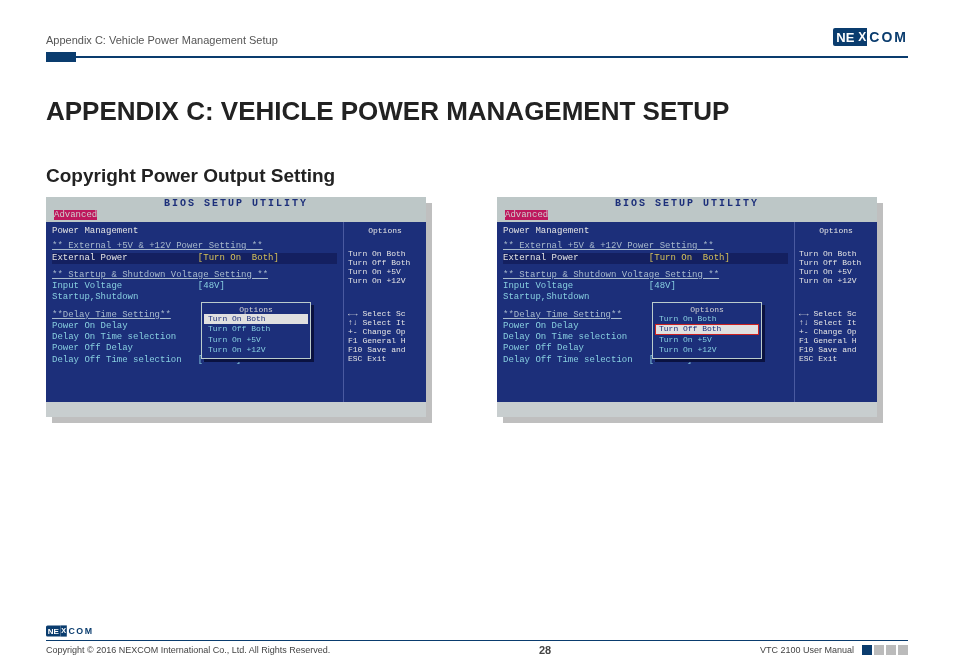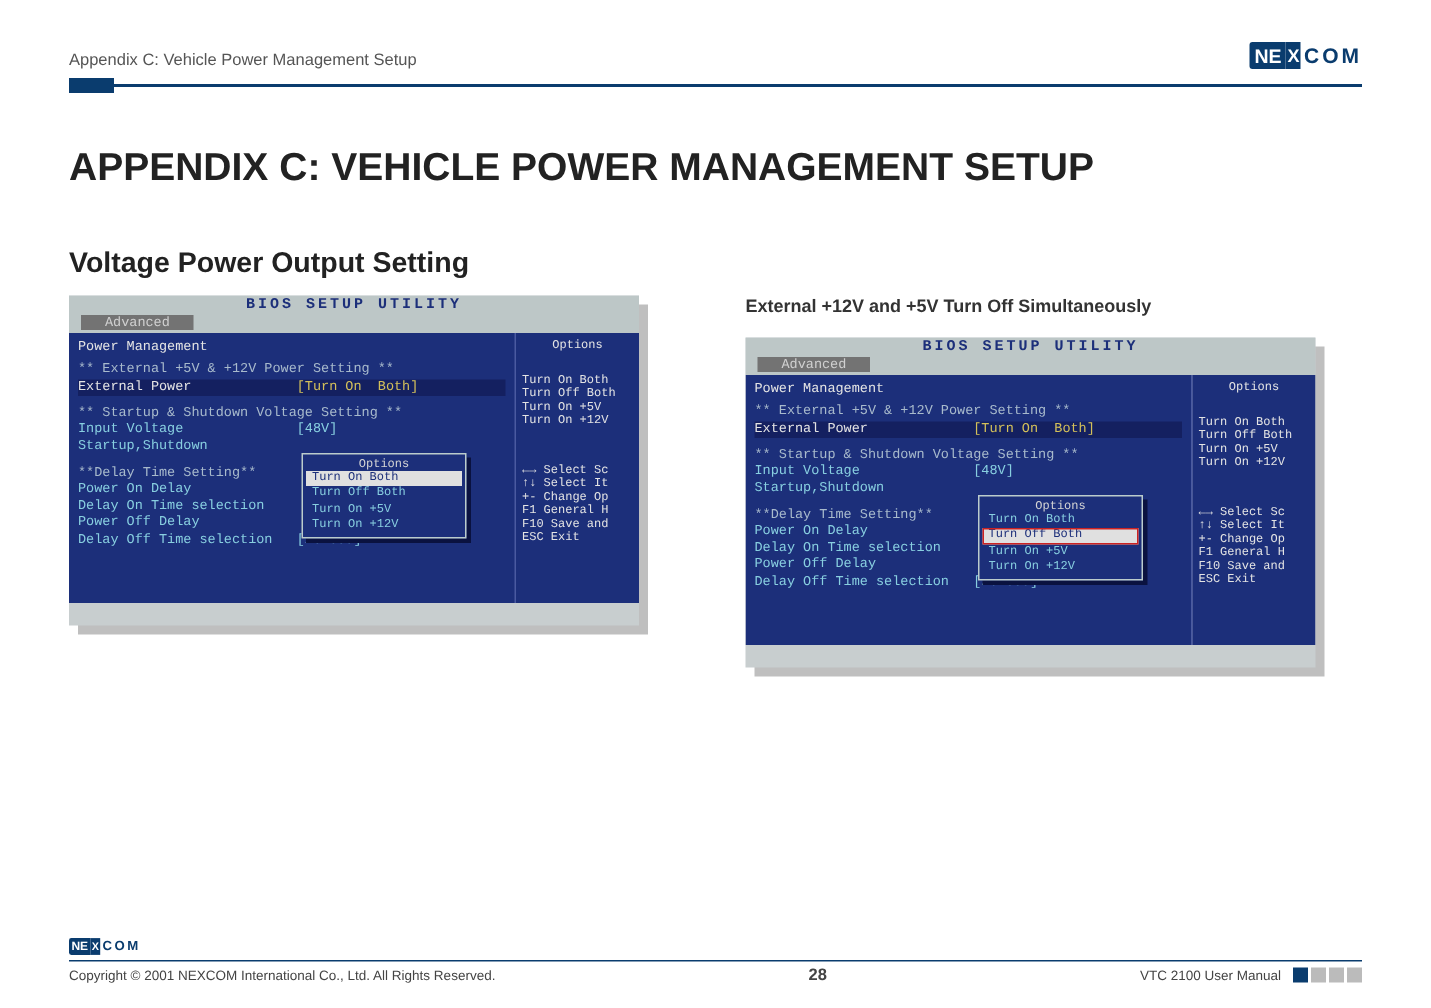--- a/index.html
+++ b/index.html
@@ -24,25 +24,25 @@
   .main-title { font-size: 26px; font-weight: 700; color: #222; margin-top: 34px; font-variant: small-caps; }
   .section-title { font-size: 19px; font-weight: 700; color: #222; margin-top: 38px; margin-bottom: 10px; }
 
   .two-col { display: flex; gap: 40px; margin-top: 4px; }
   .col { flex: 1; }
   .col-title { font-size: 12px; font-weight: 700; margin-bottom: 14px; }
 
   .bios { width: 380px; height: 220px; background: #c8cecf; position: relative; font-family: "Courier New", monospace; font-size: 9px; color: #e4e4e4; overflow: hidden; }
   .bios-bar { background: #bdc7c7; color: #1c2f7a; text-align: center; font-weight: bold; font-size: 10px; letter-spacing: 2px; padding: 1px 0; }
   .bios-tabs { background: #bdc7c7; color: #444; font-size: 9px; padding: 0 8px 2px 8px; }
-  .bios-tab-active { background: #737373; color: #d0d0d0; padding: 0 16px; }
+  .bios-tab-active { background: #be185d; color: #d0d0d0; padding: 0 0; }
   .bios-body { display: flex; height: 180px; }
   .bios-left { flex: 1; background: #1c2f7a; padding: 4px 6px; border-right: 1px solid #4a5aa0; position: relative; }
   .bios-left .hdr { color: #e4e4e4; }
-  .bios-left .sub { color: #a8bacc; }
+  .bios-left .sub { color: #a8bacc; text-decoration: underline; }
   .bios-left .sel { color: #e4e4e4; background: #142060; }
   .bios-left .yellow { color: #d4c05a; text-align: center; }
   .bios-left .cyan { color: #88cfe0; }
   .bios-right { width: 82px; background: #1c2f7a; padding: 4px 4px; font-size: 8px; color: #e4e4e4; }
   .bios-right .opt-hdr { text-align: center; color: #e4e4e4; margin-bottom: 14px; }
   .bios-right div { white-space: nowrap; }
   .bios-line { line-height: 1.25; white-space: pre; }
 
   .popup { position: absolute; left: 155px; top: 80px; width: 110px; background: #1c2f7a; border: 1px solid #bcc; box-shadow: 3px 3px 0 #0a1240; z-index: 5; padding: 2px; }
   .popup .p-title { color: #d4d4d4; text-align: center; font-size: 8px; }
@@ -74,21 +74,21 @@
     <div class="logo-icon" style="border-radius:0;background:#0a3c6e;width:10px;font-size:12px">X</div>
     <div class="logo-text">COM</div>
   </div>
 </div>
 <div class="hr-top">
   <div class="blue-block"></div>
     <div class="line"></div>
 </div>
 
 <div class="main-title">APPENDIX C: VEHICLE POWER MANAGEMENT SETUP</div>
-<div class="section-title">Voltage Power Output Setting</div>
+<div class="section-title">Copyright Power Output Setting</div>
 
 <div class="two-col">
   <div class="col">
     <div class="bios-wrap">
       <div class="dropshadow"></div>
       <div class="bios">
         <div class="bios-bar">BIOS SETUP UTILITY</div>
         <div class="bios-tabs"><span class="bios-tab-active">Advanced</span></div>
         <div class="bios-body">
           <div class="bios-left">
@@ -128,21 +128,20 @@
             <div>F1    General H</div>
             <div>F10   Save and </div>
             <div>ESC   Exit</div>
           </div>
         </div>
       </div>
     </div>
   </div>
 
   <div class="col">
-    <div class="col-title">External +12V and +5V Turn Off Simultaneously</div>
     <div class="bios-wrap">
       <div class="dropshadow"></div>
       <div class="bios">
         <div class="bios-bar">BIOS SETUP UTILITY</div>
         <div class="bios-tabs"><span class="bios-tab-active">Advanced</span></div>
         <div class="bios-body">
           <div class="bios-left">
             <div class="bios-line hdr">Power Management</div>
             <div class="bios-line" style="height:4px"></div>
             <div class="bios-line sub">** External +5V &amp; +12V Power Setting **</div>
@@ -187,21 +186,21 @@
 </div>
 
 <div class="footer">
   <div class="footer-logo">
     <div class="logo-icon">NE</div>
     <div class="logo-icon" style="border-radius:0;width:8px;font-size:9px">X</div>
     <div class="logo-text">COM</div>
   </div>
   <div class="line"></div>
   <div class="footer-row">
-    <div>Copyright © 2001 NEXCOM International Co., Ltd. All Rights Reserved.</div>
+    <div>Copyright © 2016 NEXCOM International Co., Ltd. All Rights Reserved.</div>
     <div class="pagenum">28</div>
     <div style="display:flex;align-items:flex-end;gap:8px">
       <span>VTC 2100 User Manual</span>
       <span class="foot-icons">
           <span class="dark"></span>
           <span></span>
           <span></span>
           <span></span>
         </span>
     </div>

